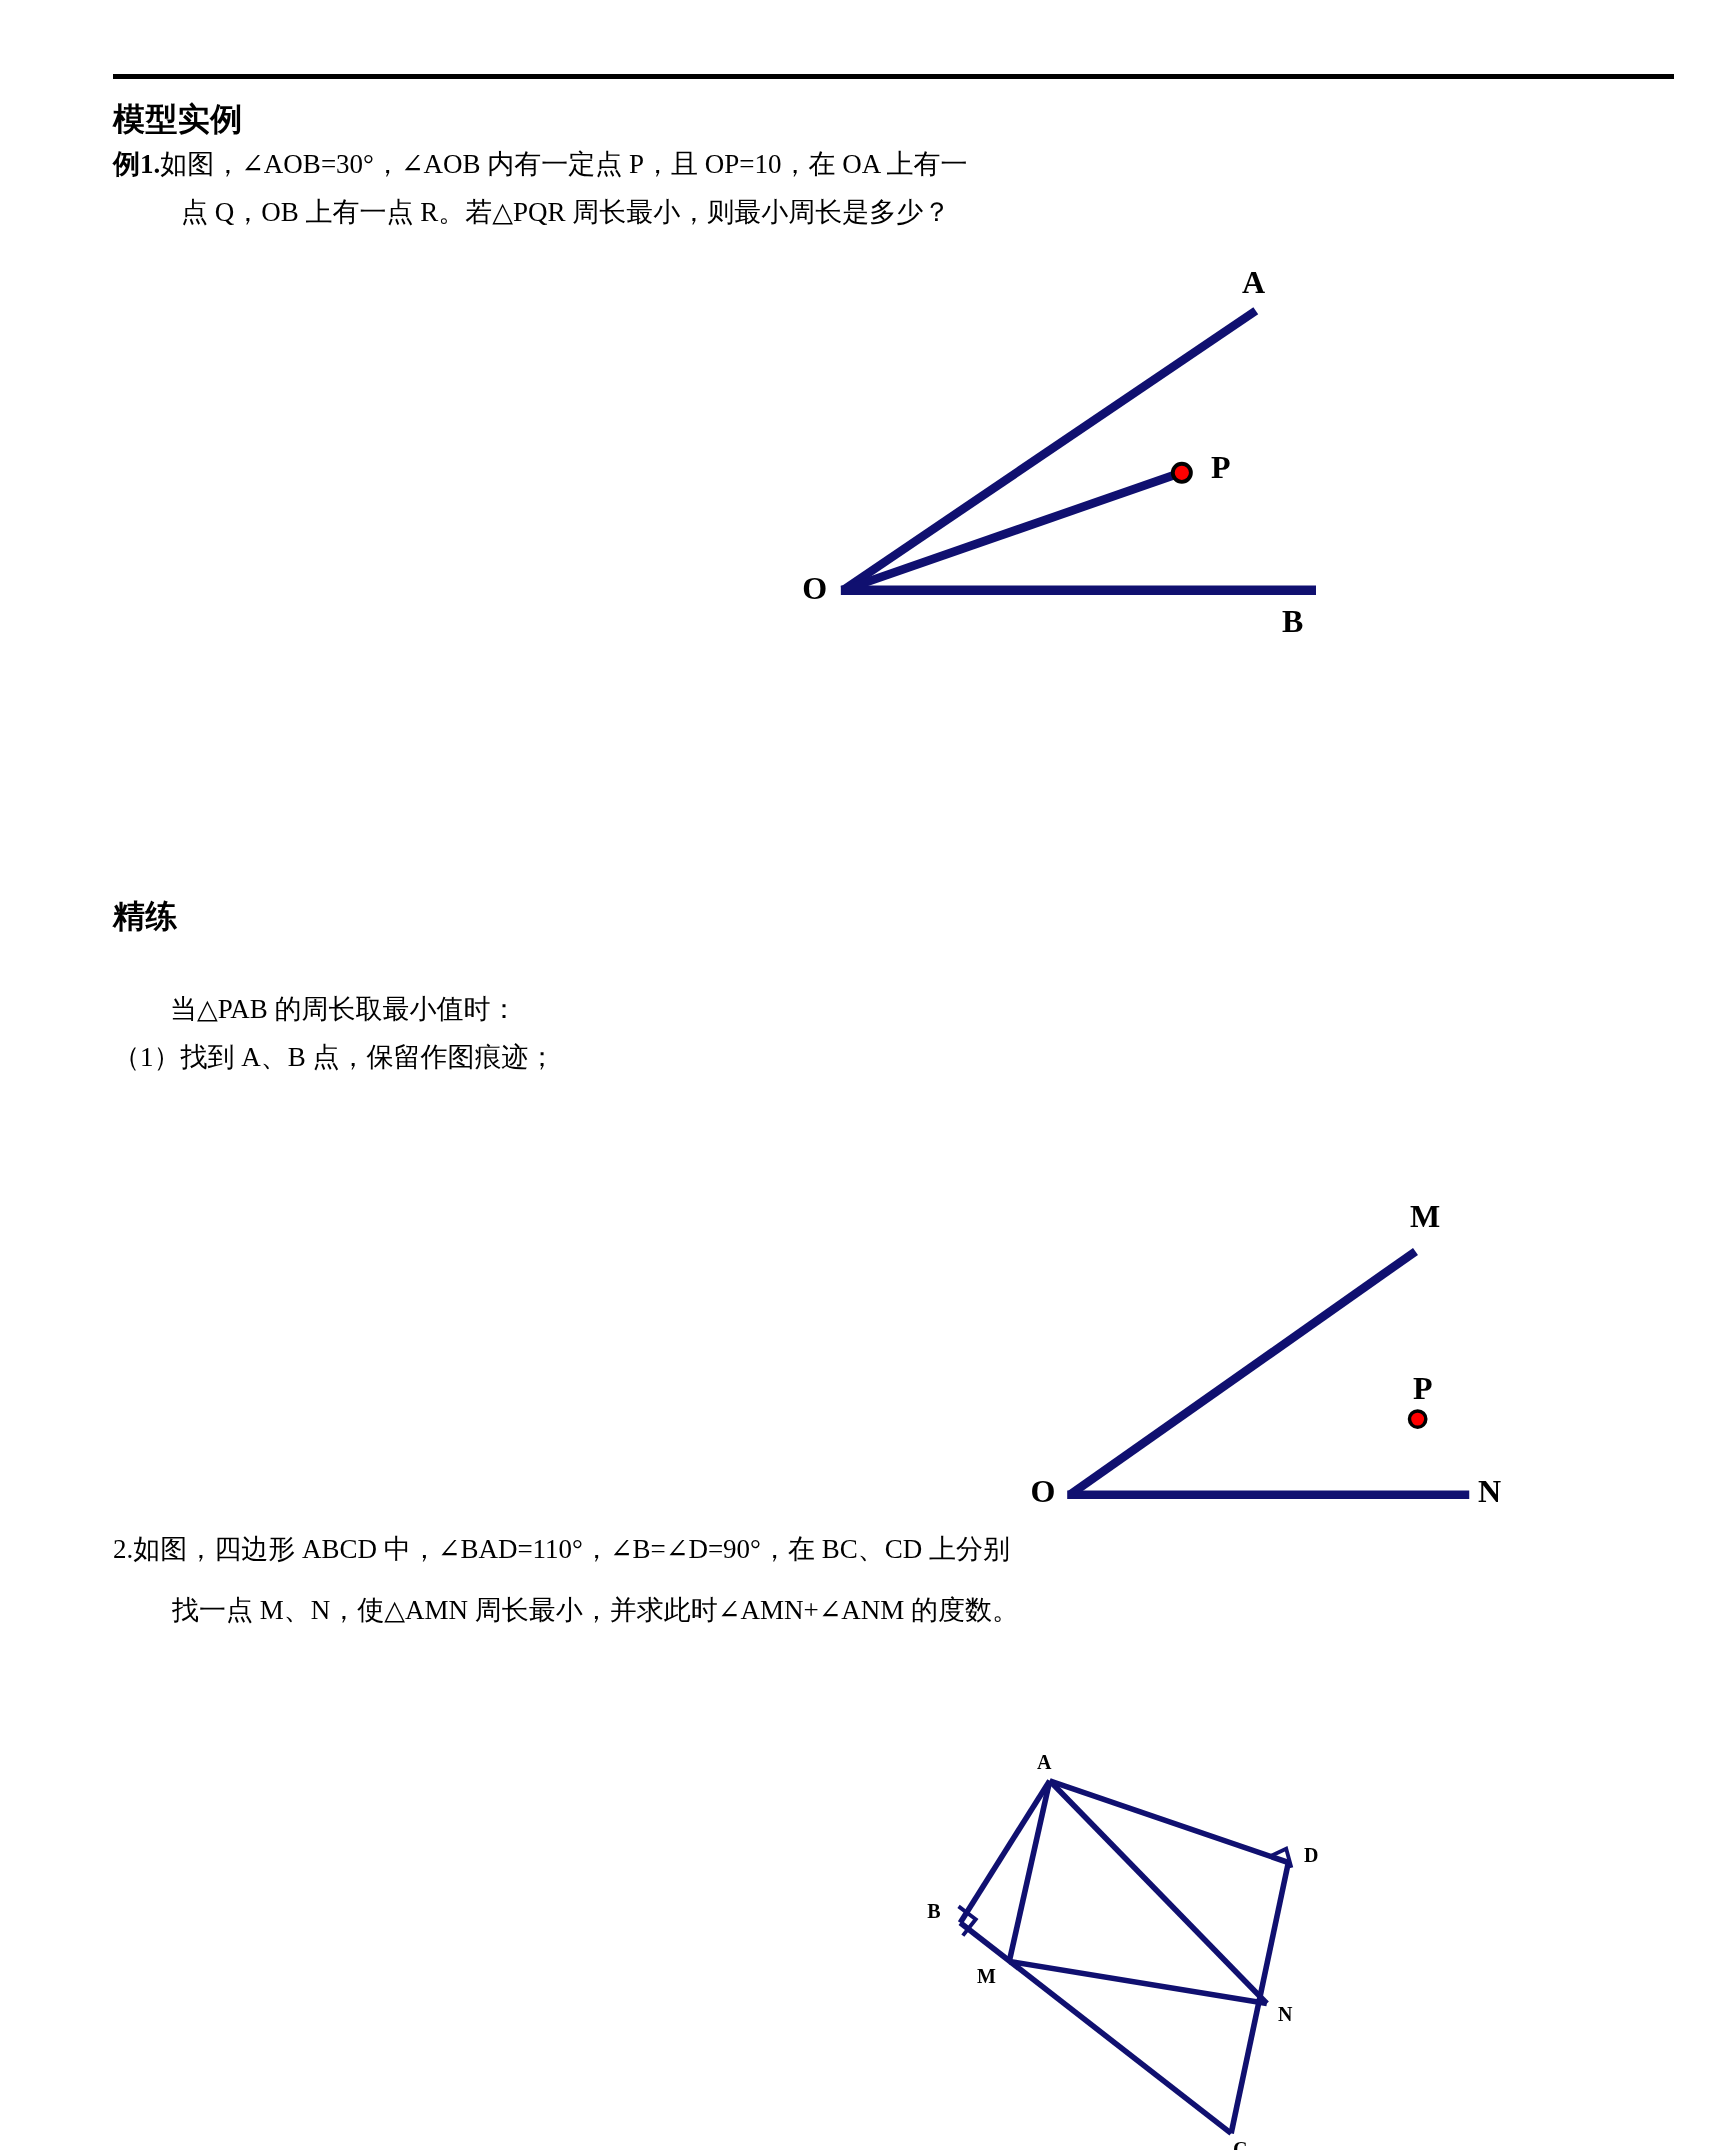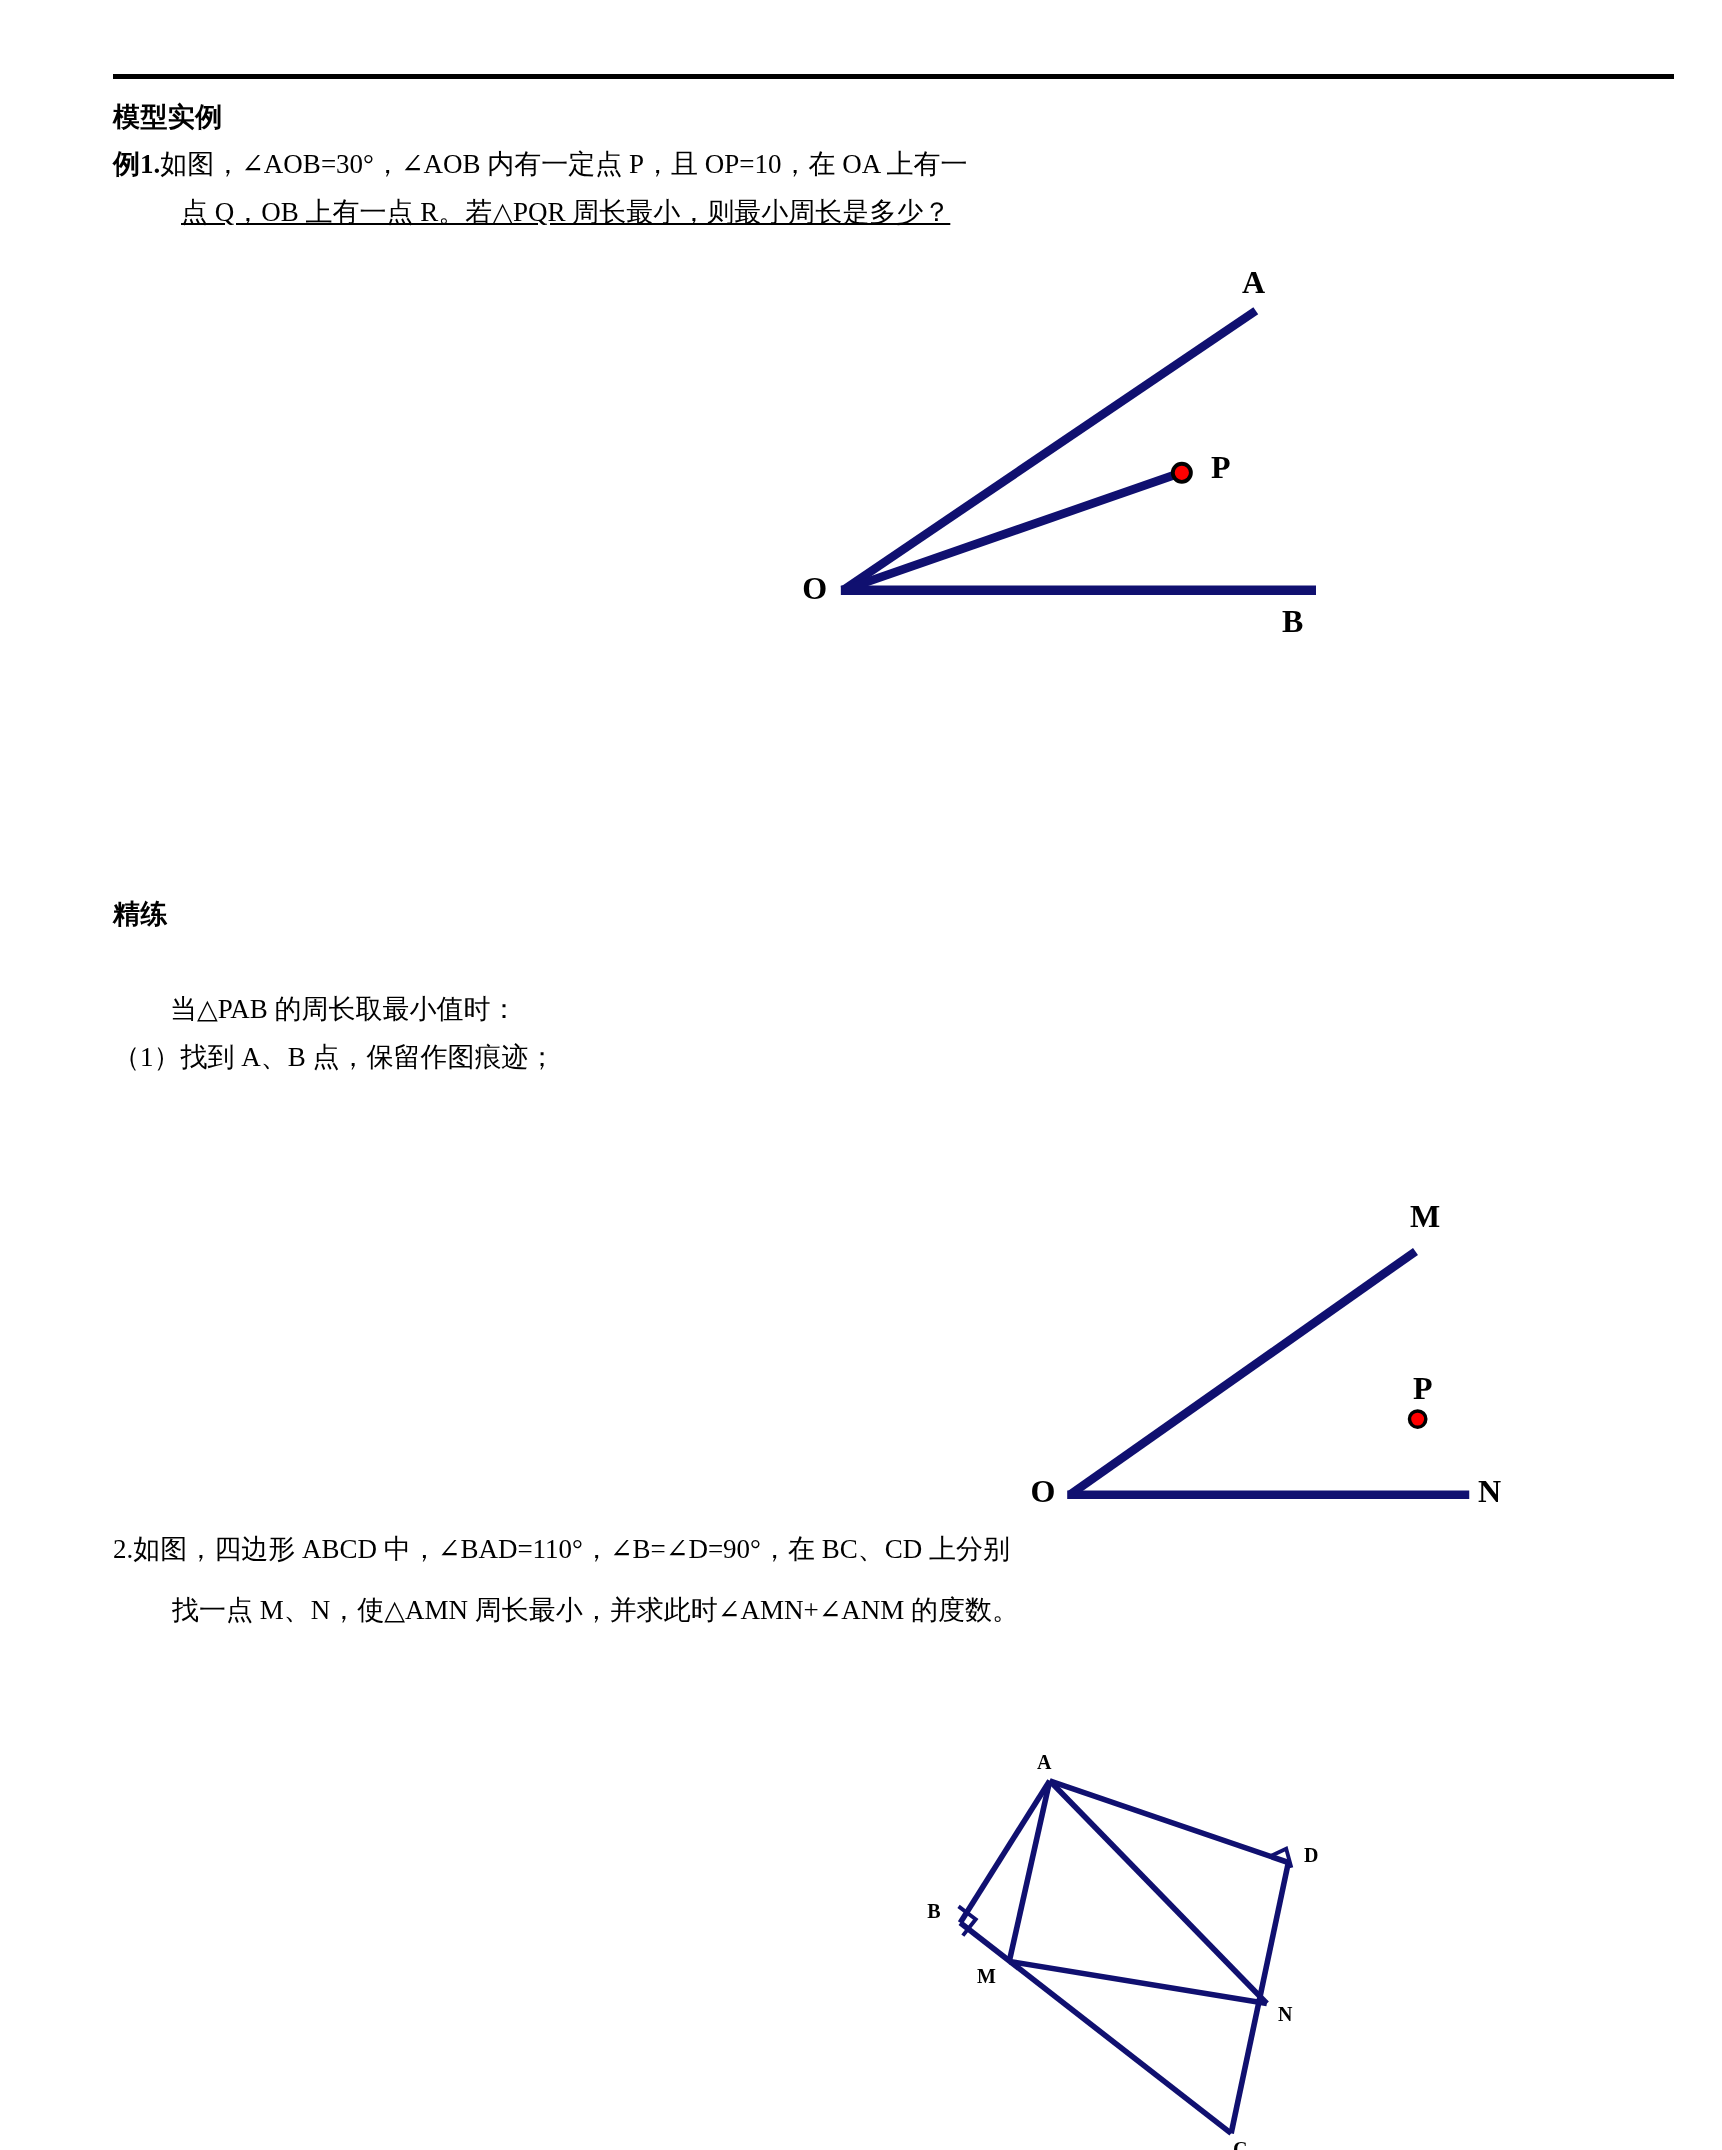--- a/index.html
+++ b/index.html
@@ -32,21 +32,21 @@
 
   
   .tx {
     position: absolute;
     white-space: pre;
     line-height: 1.0;
   }
   .section-head {
     font-family: "DejaVu Sans", "Liberation Sans", sans-serif;
     font-weight: bold;
-    font-size: 27px;
+    font-size: 32px;
     letter-spacing: 0.4px;
   }
   .body-line {
     font-size: 27px;
     letter-spacing: 0px;
   }
   .ex-head {
     font-weight: bold;
   }
   .theta {
@@ -76,21 +76,21 @@
 <body>
 
 <div id="page">
 
   <div class="header-rule"></div>
 
   <div class="tx section-head" style="left:113px; top:103px;">模型实例</div>
 
   <div class="tx body-line" style="left:113px; top:151px;"><span class="ex-head">例1.</span><span>如图，∠AOB=30°，∠AOB 内有一定点 P，且 OP=10，在 OA 上有一</span></div>
 
-  <div class="tx body-line" style="left:181px; top:199px;text-decoration:underline;">点 Q，OB 上有一点 R。若△PQR 周长最小，则最小周长是多少？</div>
+  <div class="tx body-line" style="left:181px; top:199px;">点 Q，OB 上有一点 R。若△PQR 周长最小，则最小周长是多少？</div>
 
   <div class="figure" style="left:800px; top:275px; width:559px; height:344px;">
     <svg width="559" height="344" viewBox="0 0 1300 800">
 
       <line x1="100" y1="733" x2="1060" y2="83" stroke="#101070" stroke-width="20" stroke-linecap="butt"></line>
 
       <line x1="100" y1="733" x2="880" y2="462" stroke="#101070" stroke-width="20" stroke-linecap="butt"></line>
 
       <line x1="95" y1="733" x2="1200" y2="733" stroke="#101070" stroke-width="22" stroke-linecap="butt"></line>
 

